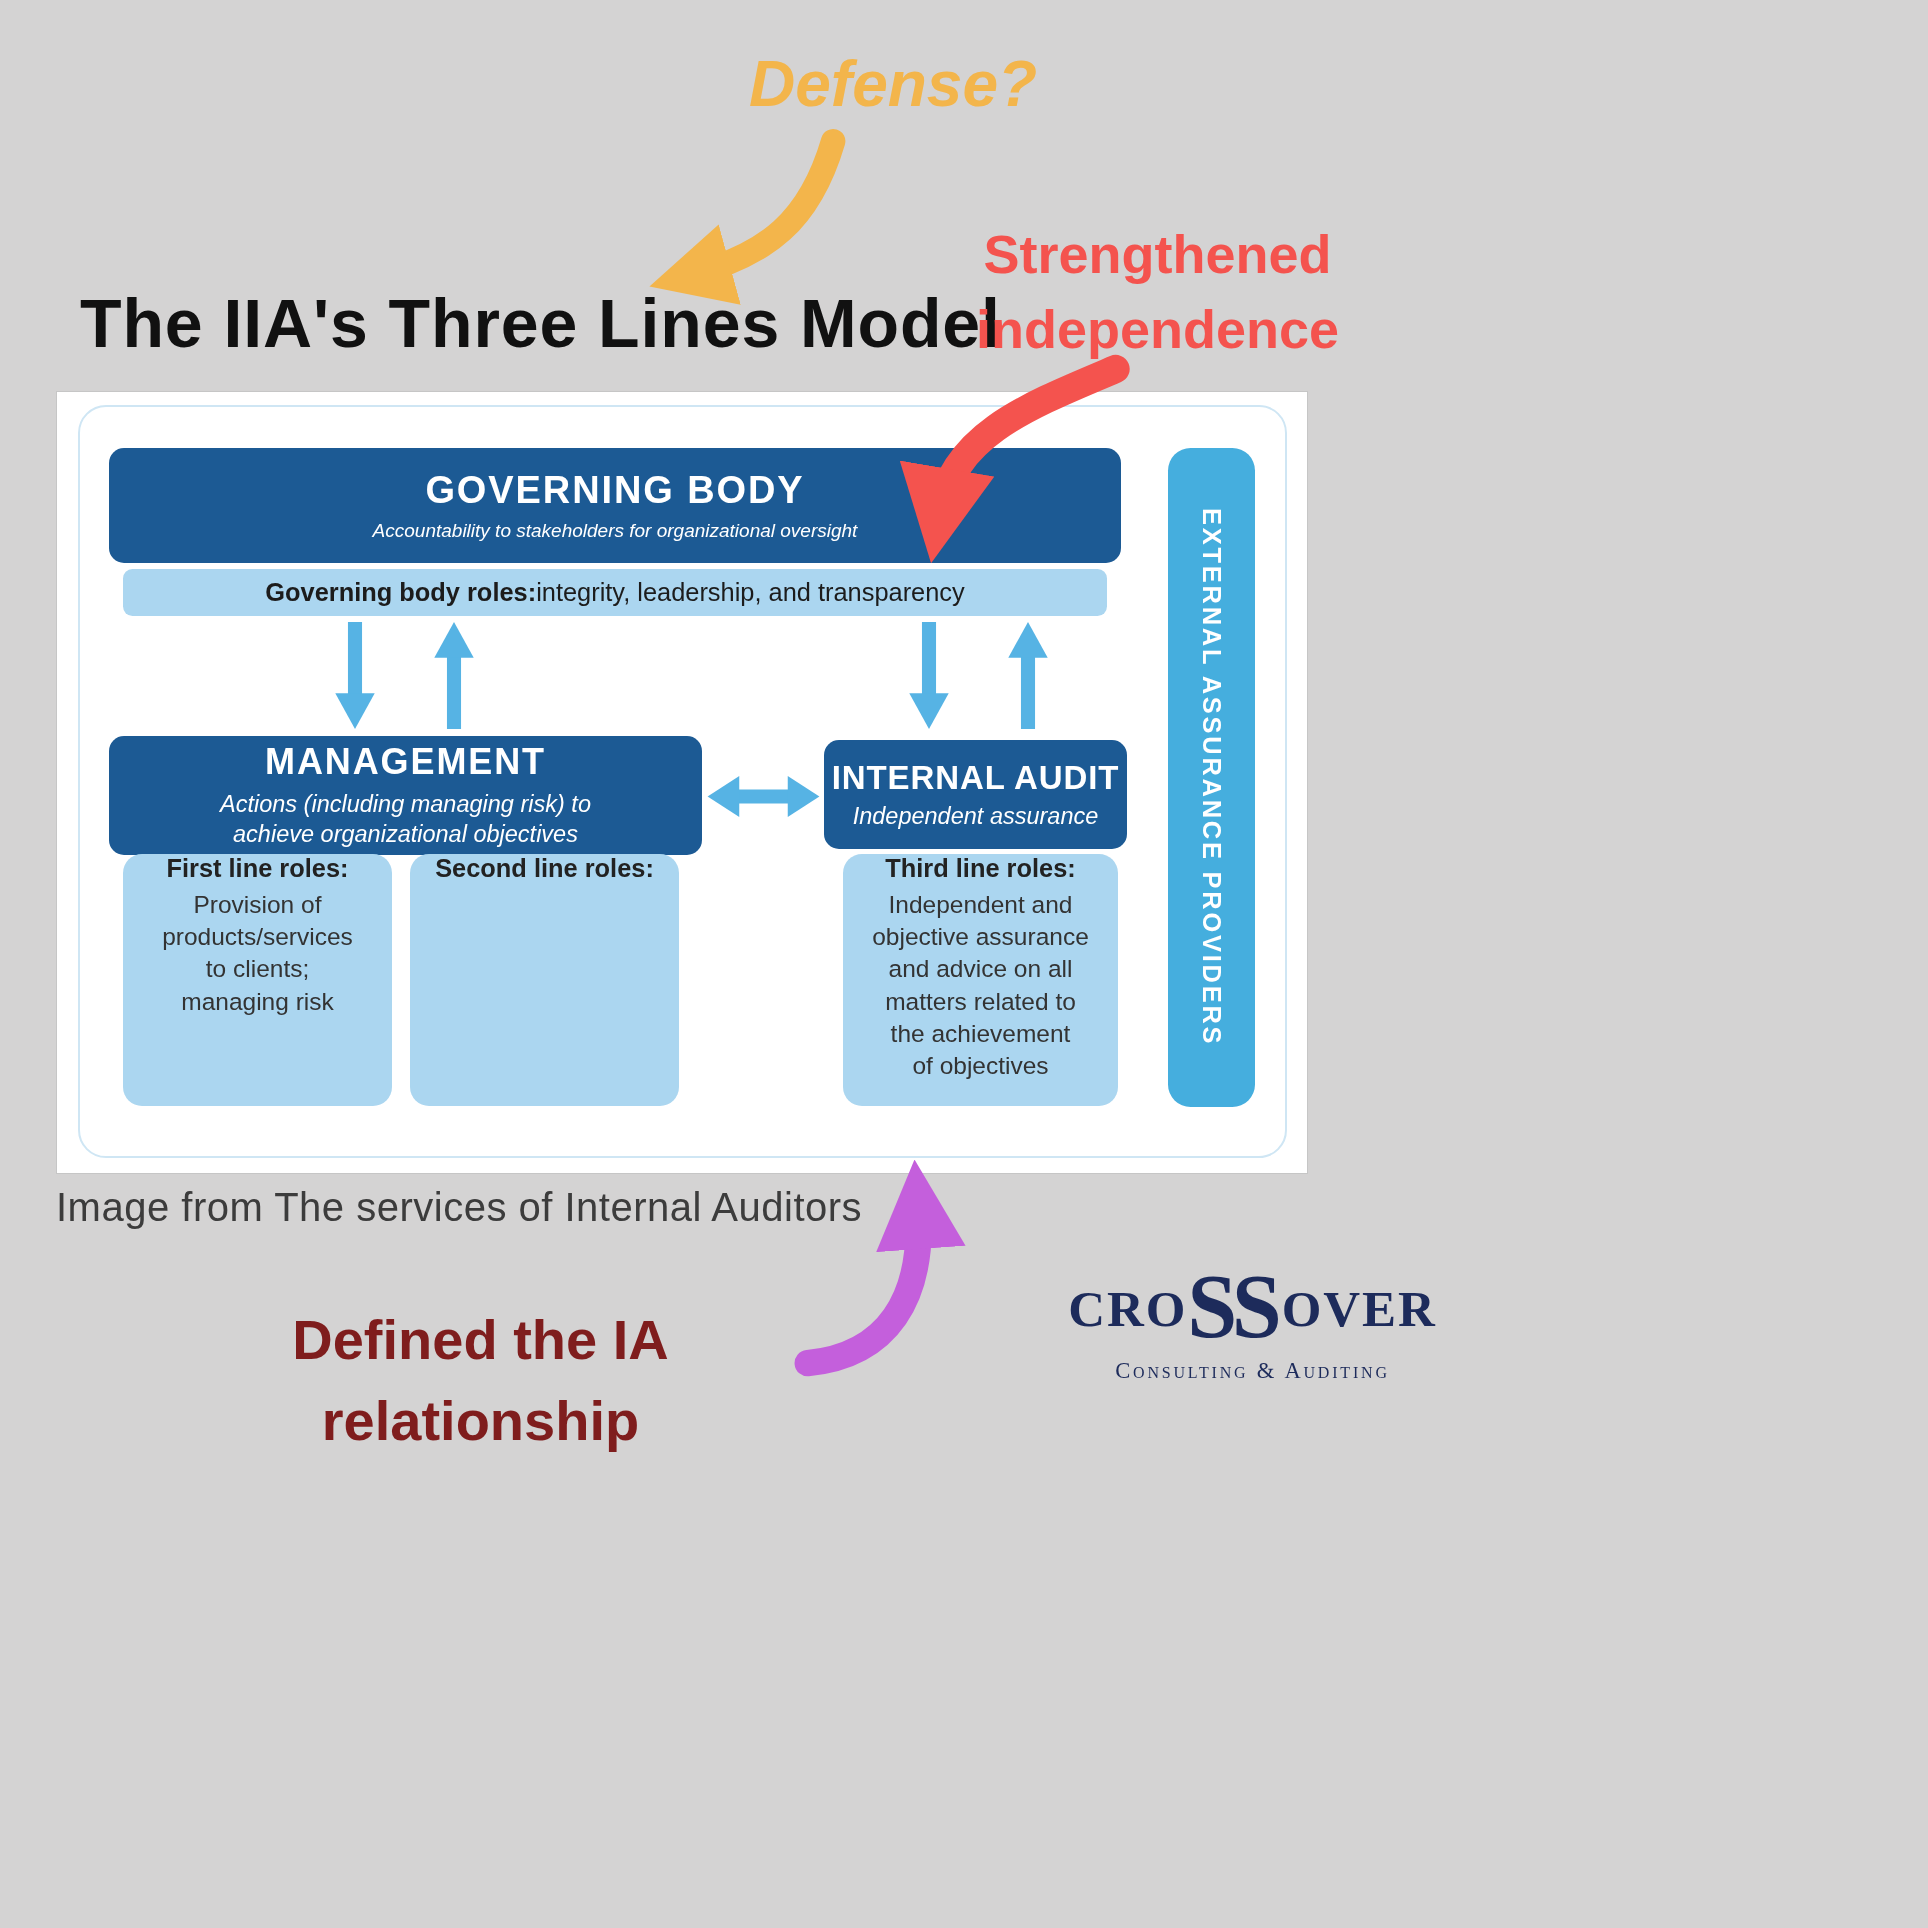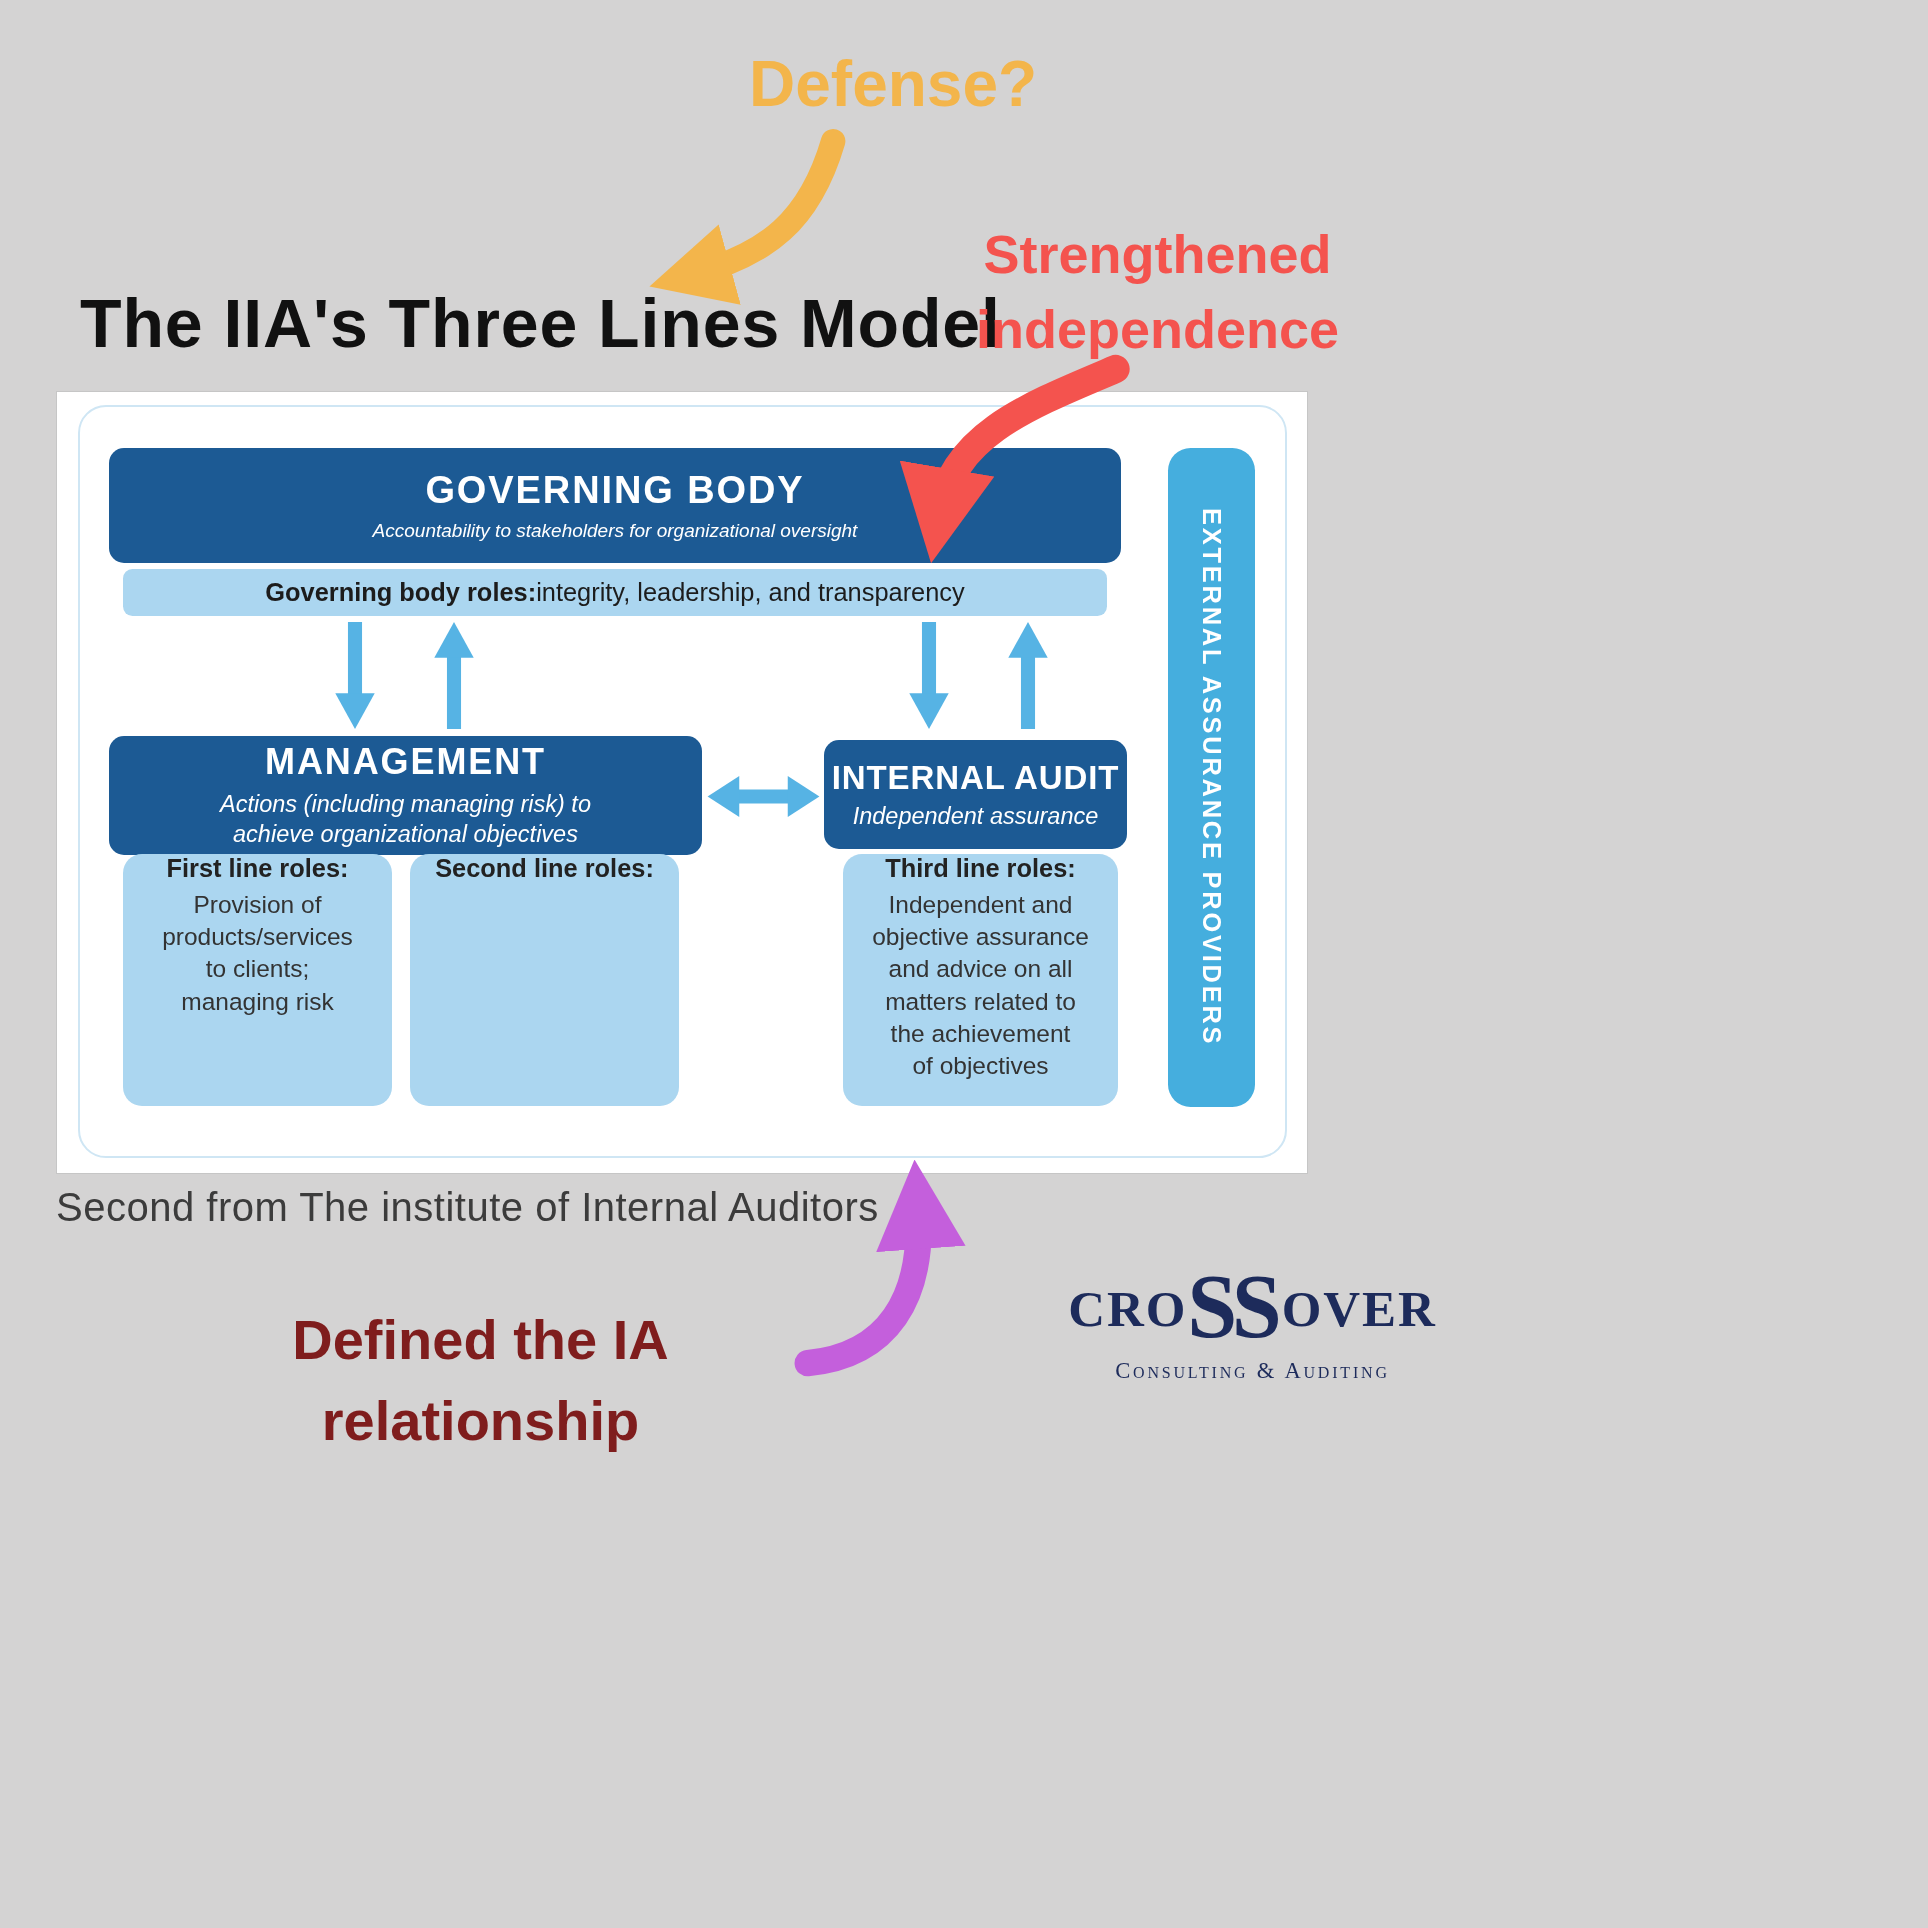--- a/index.html
+++ b/index.html
@@ -9,21 +9,21 @@
     font-family:"Liberation Sans", sans-serif;
     position:relative;
     overflow:hidden;
   }
   .abs{position:absolute;}
   .pre{white-space:pre-line;}
 
   
   .defense-label{
     left:749px;top:47px;
-    font-size:64px;font-weight:bold;color:#f3b54b;
+    font-size:64px;font-weight:bold;color:#f3b54b;font-style:italic;
   }
   .page-title{
     left:80px;top:284px;
     font-size:68px;font-weight:bold;color:#111111;
     letter-spacing:0.9px;
   }
   .strengthened-label{
     left:960px;top:217px;width:395px;
     font-size:54px;font-weight:bold;color:#f4534e;
     text-align:center;line-height:1.38;
@@ -103,21 +103,21 @@
 </style>
 </head>
 <body>
 
 <div class="abs defense-label">Defense?</div>
 <div class="abs page-title">The IIA's Three Lines Model</div>
 <div class="abs strengthened-label pre">Strengthened
 independence</div>
 <div class="abs defined-label pre">Defined the IA
 relationship</div>
-<div class="abs caption">Second from The institute of Internal Auditors</div>
+<div class="abs caption">Image from The services of Internal Auditors</div>
 
 <div class="abs diagram-card">
   <div class="abs inner-frame"></div>
 
   <div class="abs dark-box governing-box">
     <div class="governing-title">GOVERNING BODY</div>
     <div class="governing-subtitle">Accountability to stakeholders for organizational oversight</div>
   </div>
 
   <div class="abs roles-bar">

